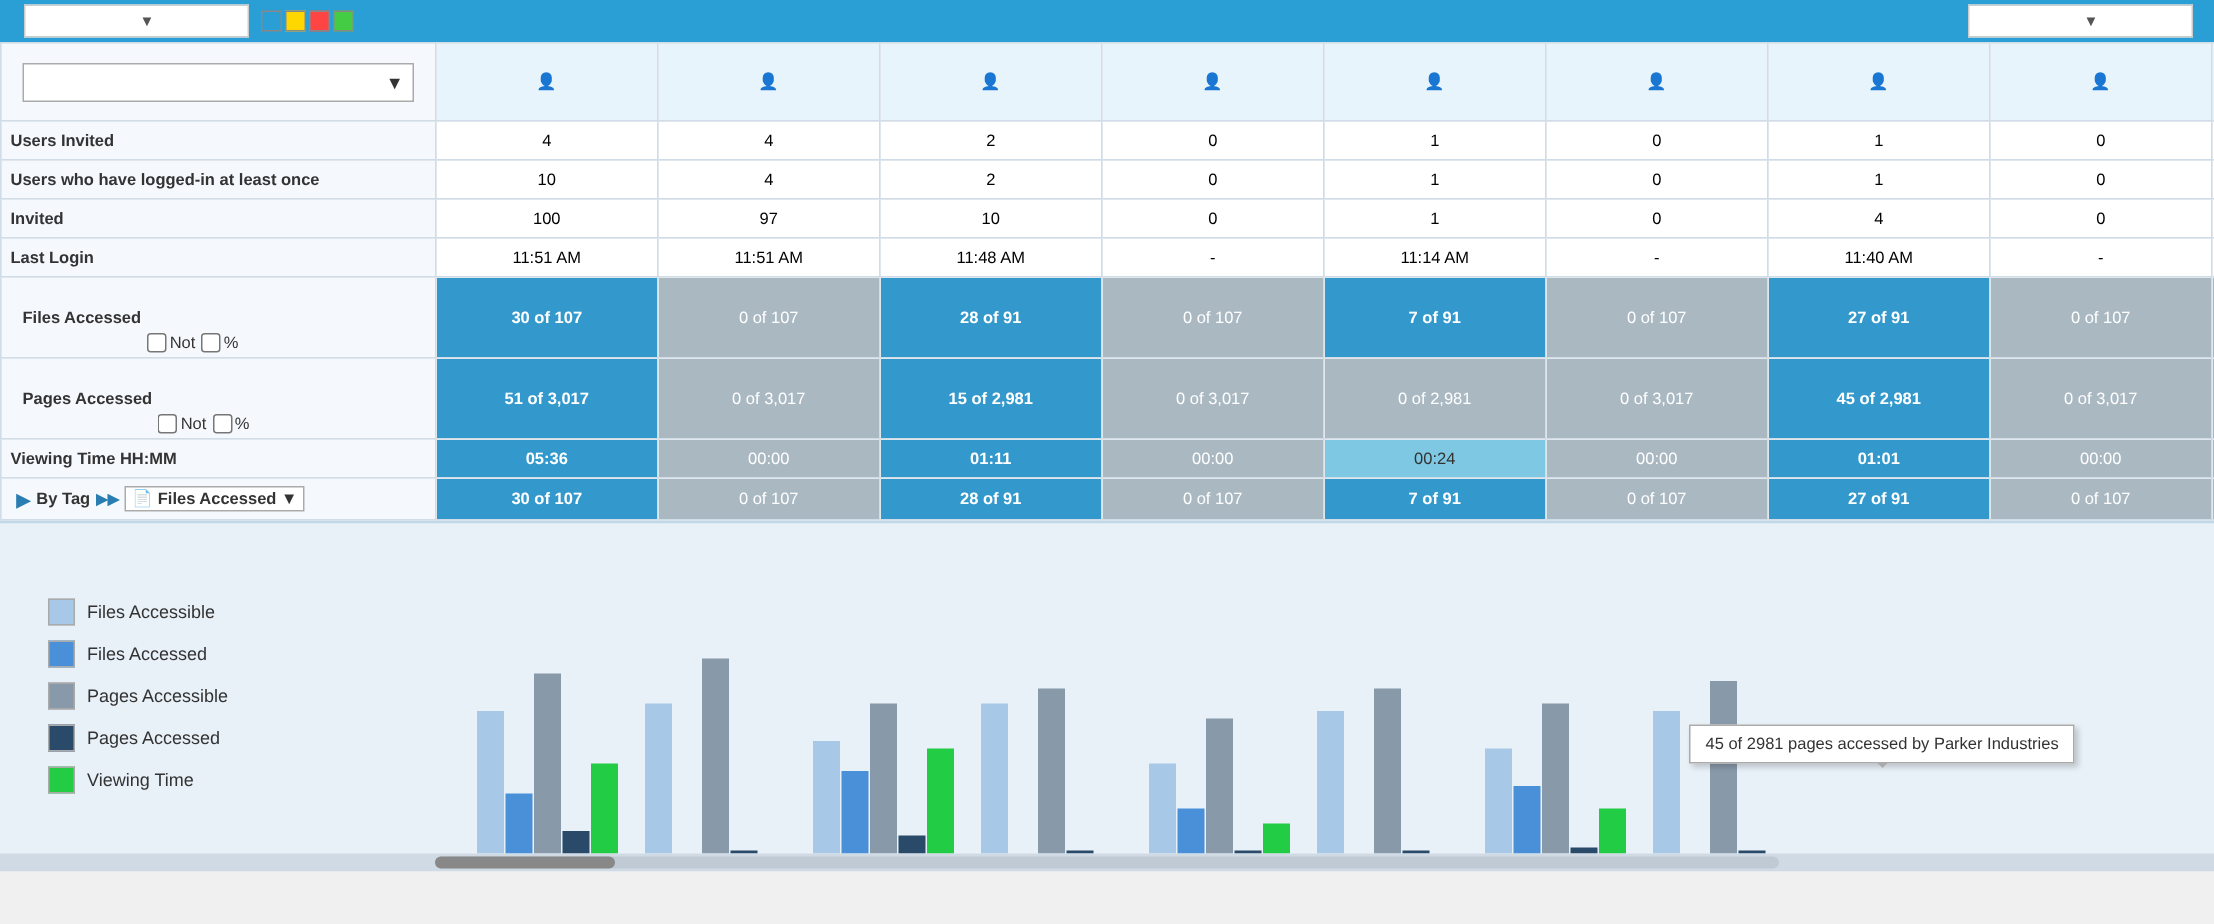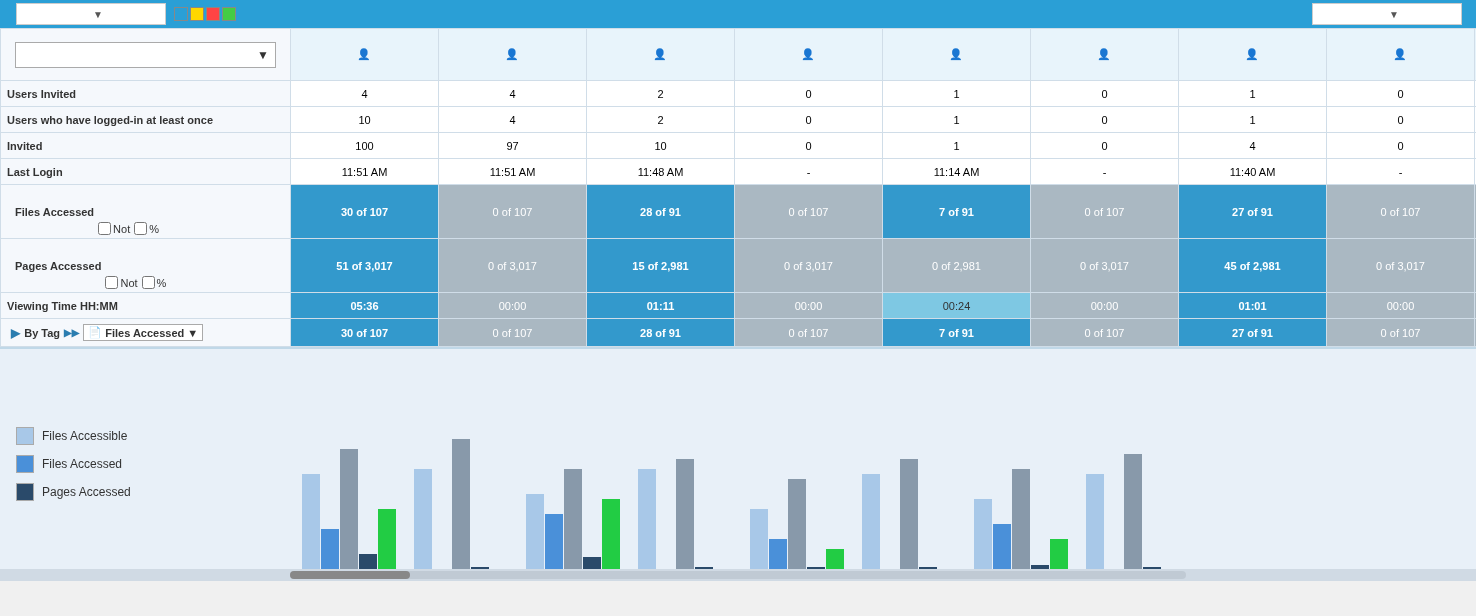--- a/index.html
+++ b/index.html
@@ -114,21 +114,21 @@
       font-weight: bold;
       color: #333;
       font-size: 11px;
       padding: 0 8px;
     }
     .checkbox-label { display: flex; align-items: center; gap: 2px; font-weight: normal; font-size: 11px; margin-top: 34px; }
 
     
     .chart-section {
       background: #e8f0f8;
-      padding: 10px 0 0 0;
+      padding: 10px 0 0 16px;
       height: 220px;
       display: flex;
       align-items: stretch;
     }
     .chart-legend {
       width: 290px;
       min-width: 290px;
       padding: 10px 16px;
       display: flex;
       flex-direction: column;
@@ -434,22 +434,30 @@
   <div class="chart-legend">
   <div class="legend-item">
     <div class="legend-box" style="background:#a8c8e8;"></div>
     <span>Files Accessible</span>
       </div>
       <div class="legend-item">
     <div class="legend-box" style="background:#4a90d9;"></div>
     <span>Files Accessed</span>
       </div>
       <div class="legend-item">
+    <div class="legend-box" style="background:#8899aa;"></div>
+    <span>Pages Accessible</span>
+      </div>
+      <div class="legend-item">
     <div class="legend-box" style="background:#2a4a6a;"></div>
     <span>Pages Accessed</span>
+      </div>
+      <div class="legend-item">
+    <div class="legend-box" style="background:#22cc44;"></div>
+    <span>Viewing Time</span>
       </div>
     </div>
   <div class="chart-area" id="chart-area" style="position: relative;">
 
   <div class="chart-group">
         <div class="bar" style="background: rgb(168, 200, 232); height: 95px;"></div>
         <div class="bar" style="background: rgb(74, 144, 217); height: 40px;"></div>
         <div class="bar" style="background: rgb(136, 153, 170); height: 120px;"></div>
         <div class="bar" style="background: rgb(42, 74, 106); height: 15px;"></div>
         <div class="bar" style="background: rgb(34, 204, 68); height: 60px;"></div>
@@ -496,20 +504,21 @@
         <div class="bar" style="background: rgb(42, 74, 106); height: 4px;"></div>
         <div class="bar" style="background: rgb(34, 204, 68); height: 30px;"></div>
       </div>
       <div class="chart-group">
         <div class="bar" style="background: rgb(168, 200, 232); height: 95px;"></div>
         <div class="bar" style="background: rgb(74, 144, 217); height: 0px;"></div>
         <div class="bar" style="background: rgb(136, 153, 170); height: 115px;"></div>
         <div class="bar" style="background: rgb(42, 74, 106); height: 2px;"></div>
         <div class="bar" style="background: rgb(34, 204, 68); height: 0px;"></div>
       </div>
+      <div class="tooltip">45 of 2981 pages accessed by Parker Industries</div>
     </div>
 </div>
 
 <div class="scrollbar-row">
   <div class="scrollbar-track">
     <div class="scrollbar-thumb"></div>
   </div>
 </div>
 
 </body></html>

